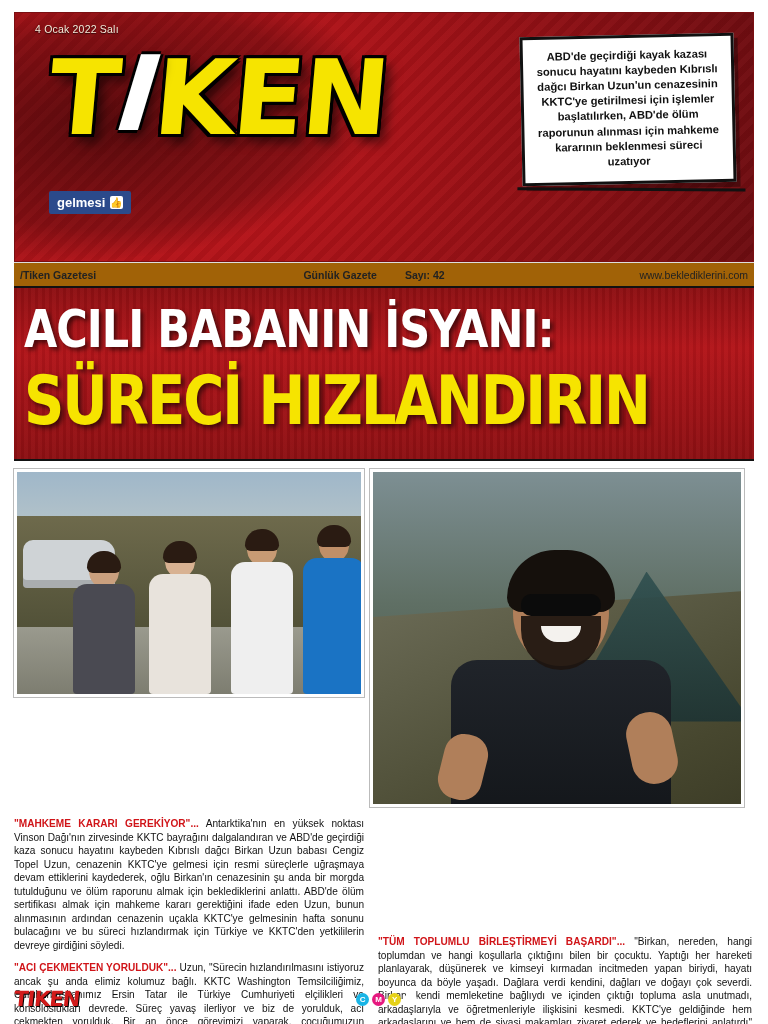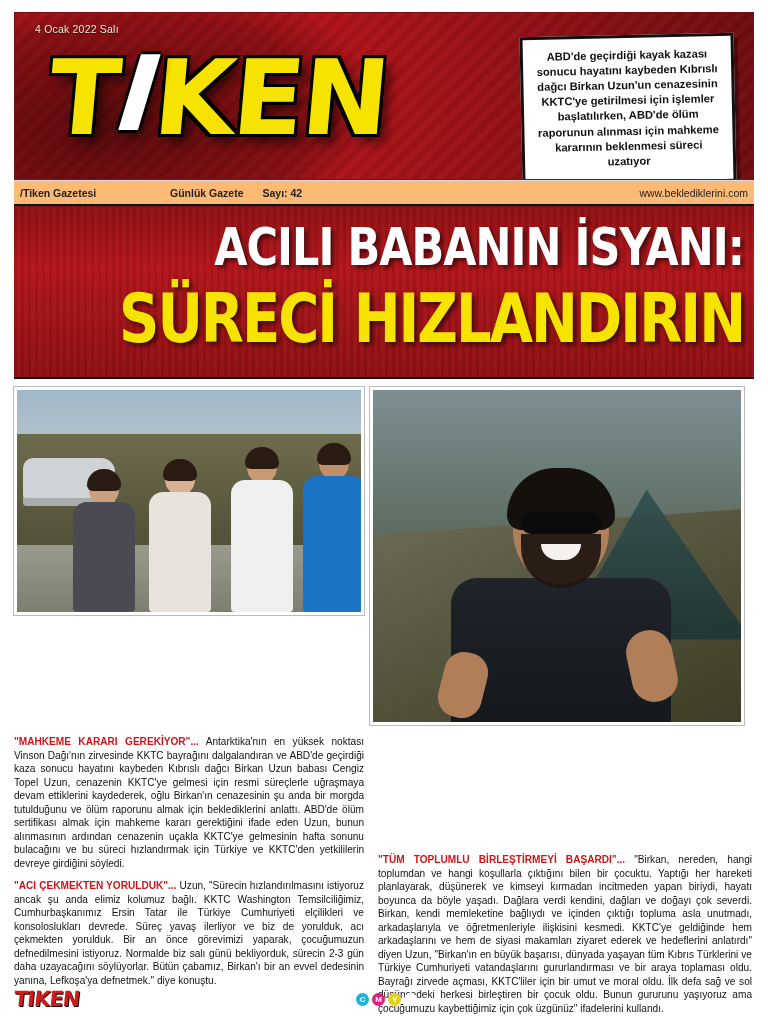--- a/index.html
+++ b/index.html
@@ -12,21 +12,21 @@
   .page {
     position: relative;
     width: 768px; height: 1024px;
     background: #ffffff;
     padding: 12px 14px 10px 14px;
   }
 
   
   .masthead {
     position: relative;
-    height: 168px;
+    height: 250px;
     background:
       radial-gradient(circle at 20% 40%, #c9161c 0%, #a21217 45%, #6e0d11 100%);
     overflow: hidden;
     border: 1px solid #7a0f12;
   }
   .masthead::before {
     content:"";
     position:absolute; inset:0;
     background:
       repeating-linear-gradient(135deg, rgba(0,0,0,.10) 0 6px, rgba(255,255,255,.03) 6px 12px);
@@ -106,36 +106,36 @@
     border-bottom: 3px solid #111;
     transform: rotate(1.5deg);
   }
 
   
   .infobar {
     display:flex; align-items:center;
     height: 26px;
     border-bottom: 2px solid #111;
     border-top: 1px solid #ddd;
-    background:#fdba74;
+    background:#a16207;
     padding: 0 6px;
     font-size: 10.5px;
     color:#222;
   }
   .infobar .slug { font-weight:bold; width: 150px; }
-  .infobar .mid { flex:1; display:flex; gap:19px; justify-content:flex-start; }
+  .infobar .mid { flex:1; display:flex; gap:28px; justify-content:center; }
   .infobar .mid b { font-weight:bold; }
   .infobar .site { width: 170px; text-align:right; }
 
   
   .headline-block {
     position:relative;
     background: linear-gradient(180deg,#8e1013 0%, #b3151a 35%, #8d1013 100%);
     padding: 14px 10px 16px 10px;
-    text-align:right;
+    text-align:left;
     border-bottom: 2px solid #111;
   }
   .headline-block::before {
     content:"";
     position:absolute; inset:0;
     background: repeating-linear-gradient(90deg, rgba(0,0,0,.06) 0 3px, rgba(255,255,255,.02) 3px 7px);
   }
   .hl1 {
     position:relative;
     font-family:"DejaVu Sans", sans-serif;
@@ -255,21 +255,21 @@
     <div class="mh-splat"></div>
     <div class="mh-date">4 Ocak 2022 Salı</div>
 
     <div class="logo-wrap">
       <div class="logo">
         <span>T</span><span class="bolt">I</span><span>KEN</span>
       </div>
     </div>
 
     <div class="fb-box">
-      <span>topluma</span>
+      <span>gelmesi</span>
       <span class="thumb">👍</span>
     </div>
 
     <div class="topbox">
       <p>ABD'de geçirdiği kayak kazası sonucu hayatını kaybeden Kıbrıslı dağcı Birkan Uzun'un cenazesinin KKTC'ye getirilmesi için işlemler başlatılırken, ABD'de ölüm raporunun alınması için mahkeme kararının beklenmesi süreci uzatıyor</p>
     </div>
   </div>
 
   <div class="infobar">
     <div class="slug">/Tiken Gazetesi</div>

